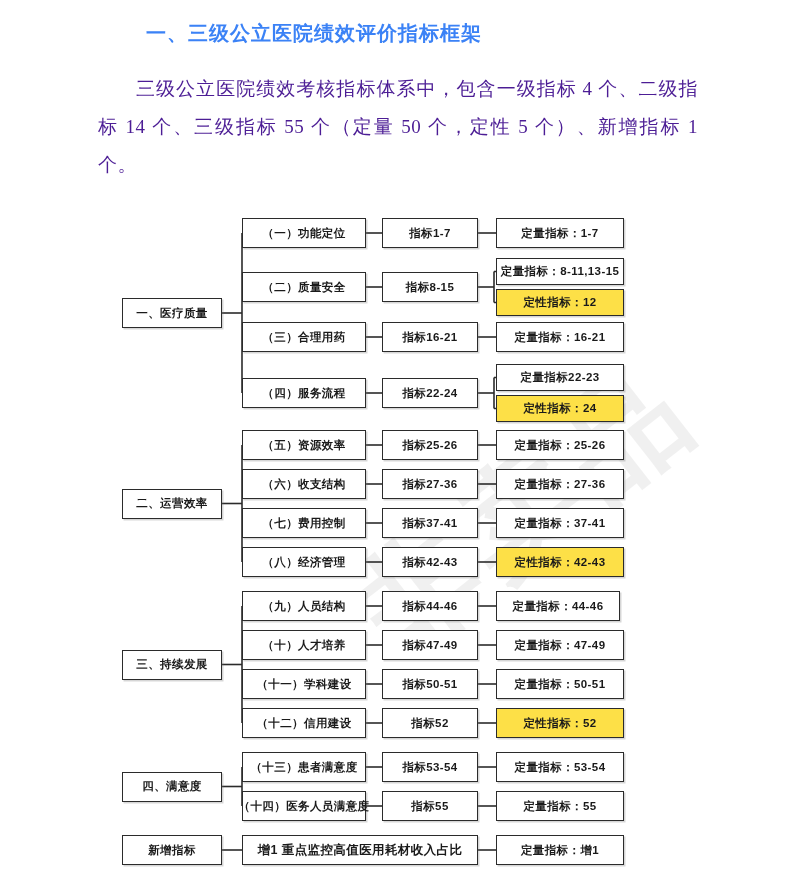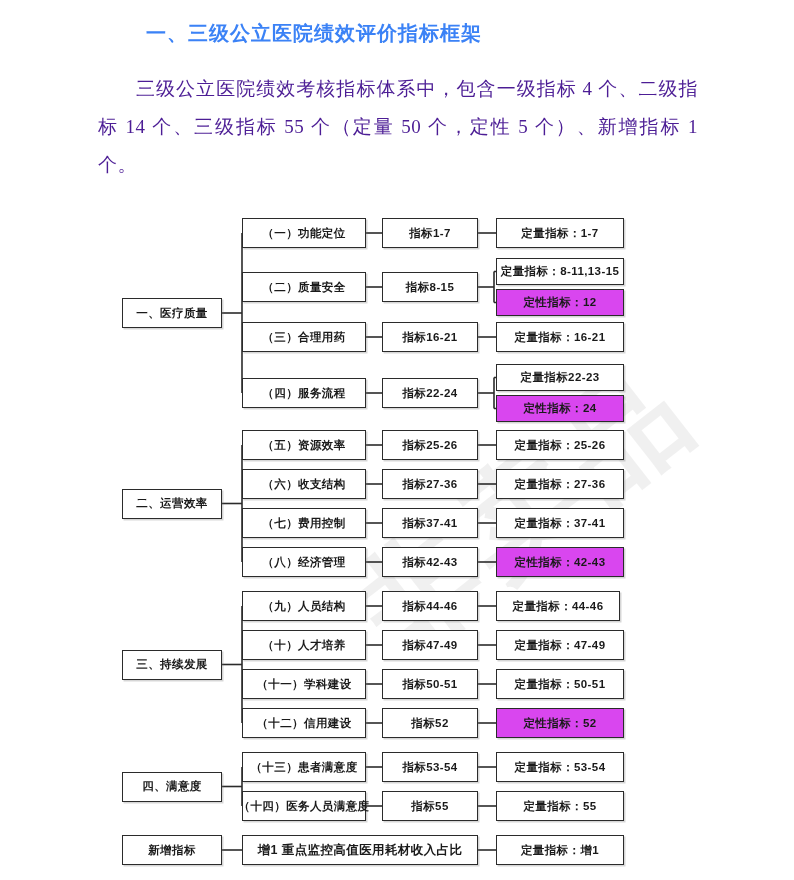--- a/index.html
+++ b/index.html
@@ -40,21 +40,21 @@
   #wires{position:absolute;left:0;top:0;width:794px;height:670px;}
 
   .node{
     position:absolute;box-sizing:border-box;
     border:1.6px solid #2b2b2b;background:#fff;
     display:flex;align-items:center;justify-content:center;
     font-size:11.5px;font-weight:700;color:#1a1a1a;
     letter-spacing:.4px;white-space:nowrap;
     box-shadow:1.5px 1.5px 0 rgba(120,120,120,.30);
   }
-  .node.gray{background:#d946ef;}
+  .node.gray{background:#fde047;}
   .node.lvl1{font-size:11.5px;}
   .node.wide{font-size:12.5px;}
 </style>
 </head>
 <body>
 
 <div class="page">
 
   <div id="watermark">非卖品</div>
 

